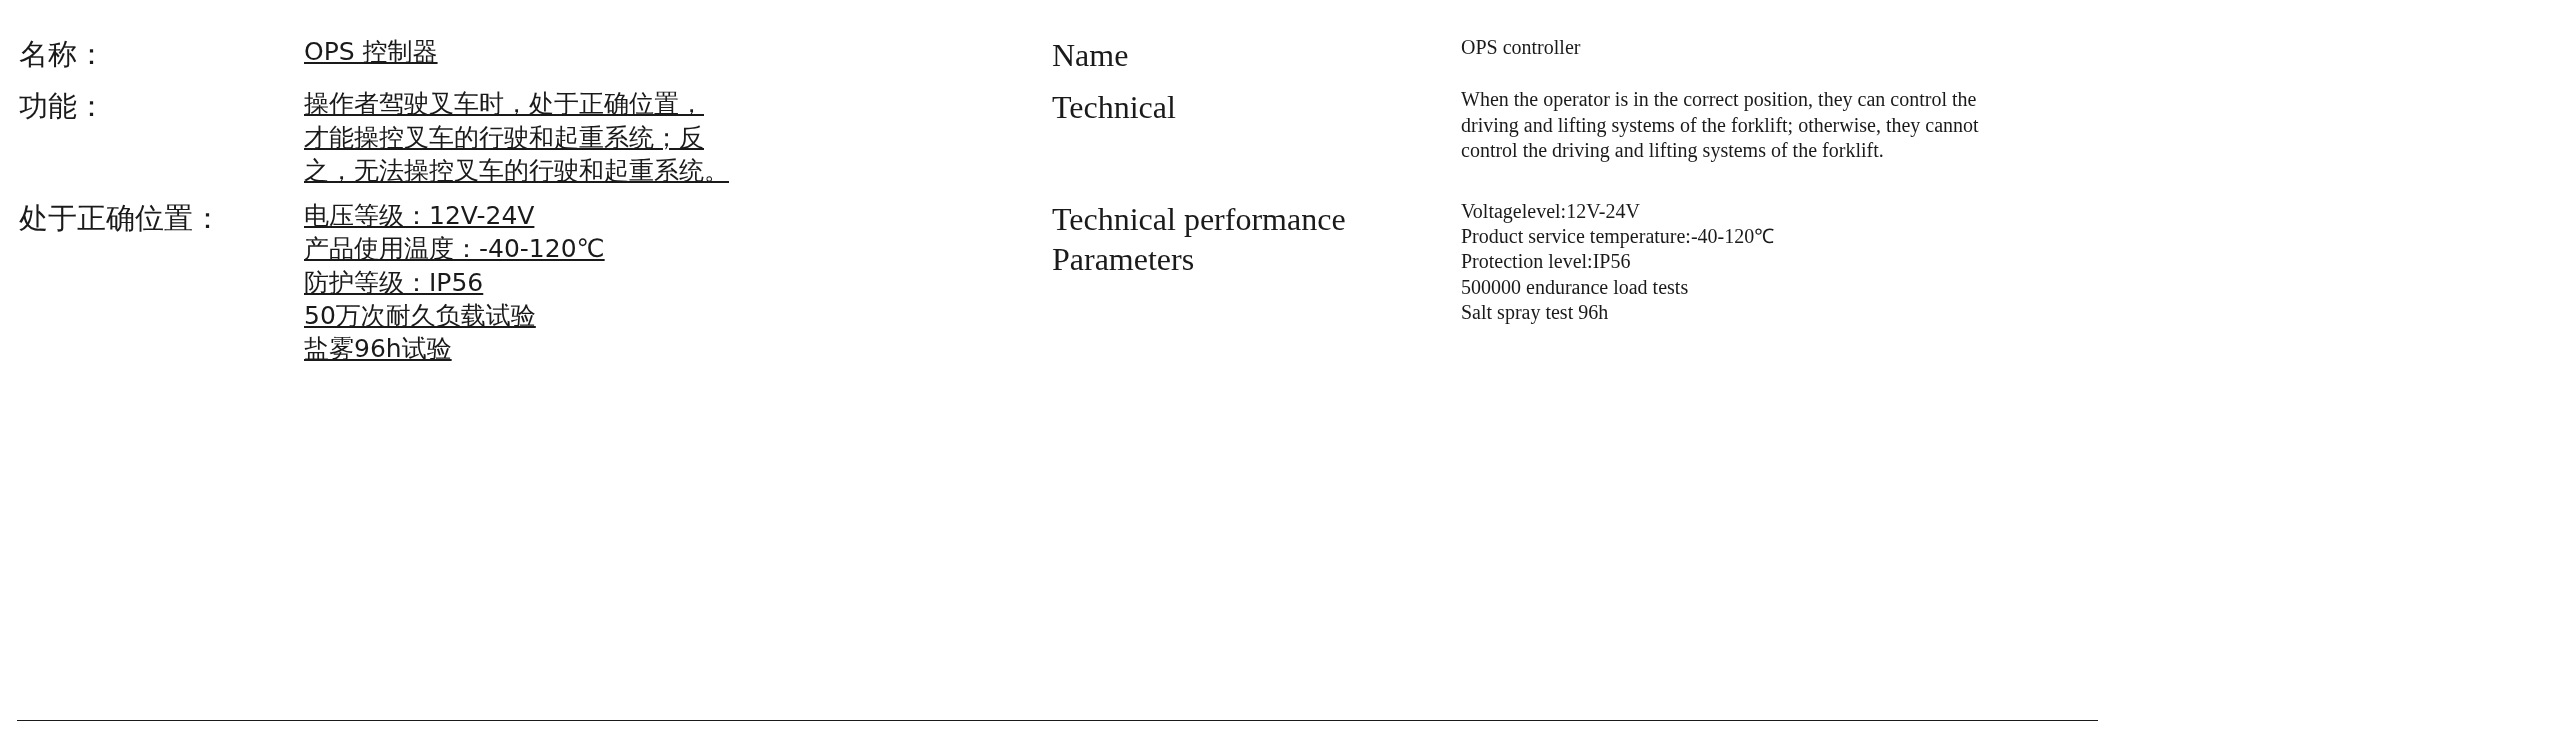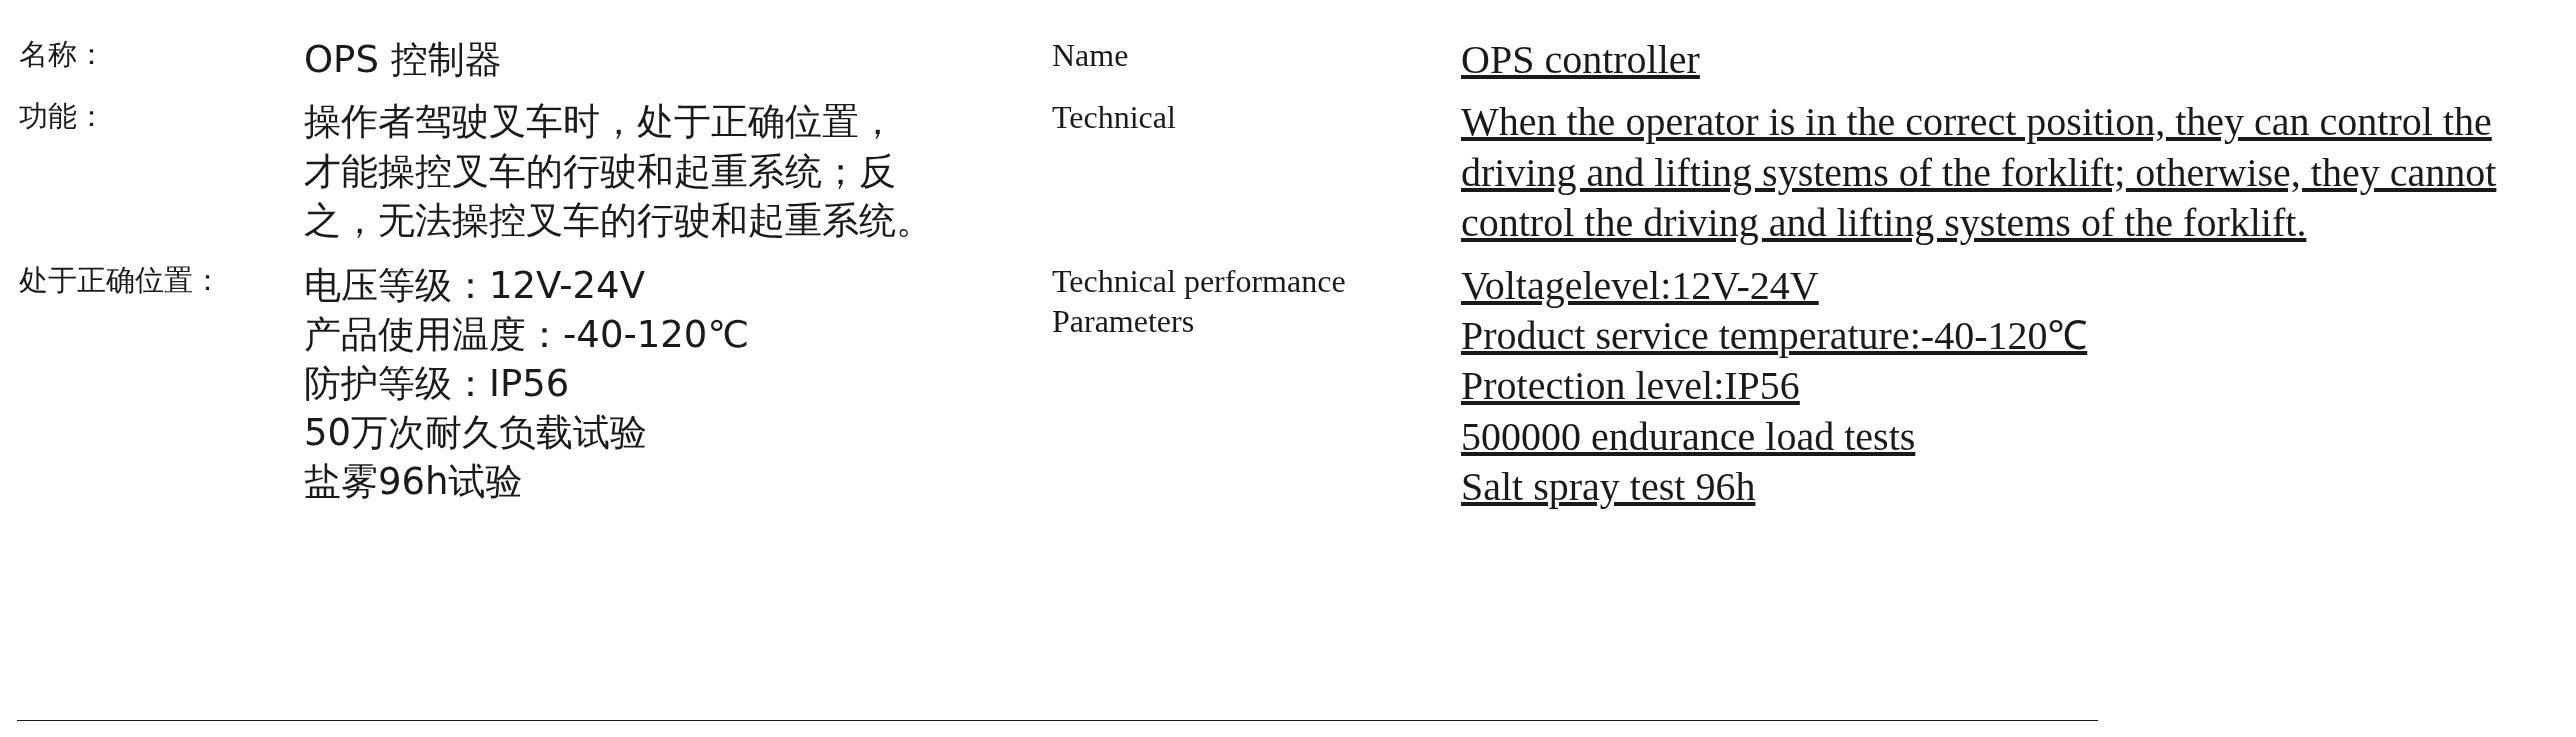--- a/index.html
+++ b/index.html
@@ -43,33 +43,33 @@
   col.c-en-value { width: 1115px; }
 
   td.zh-label {
     padding-left: 19px;
     font-family: "DejaVu Sans", sans-serif;
     font-size: 29px;
     line-height: 1.33;
   }
   td.zh-value {
     font-family: "DejaVu Sans", sans-serif;
-    font-size: 37px;
+    font-size: 25px;
     line-height: 1.33;
     padding-right: 26px;
+    text-decoration: underline;
   }
   td.en-label {
     font-size: 32px;
     padding-right: 10.4px;
     margin-left: 31px;
   }
   td.en-value {
-    font-size: 40px;
+    font-size: 20px;
     padding-right: 21px;
-    text-decoration: underline;
   }
   .rule-bottom {
     position: absolute;
     left: 17.4px;
     right: 17.4px;
     bottom: 15.7px;
     height: 1.7px;
     background: #1a1a1a;
   }
 </style>

